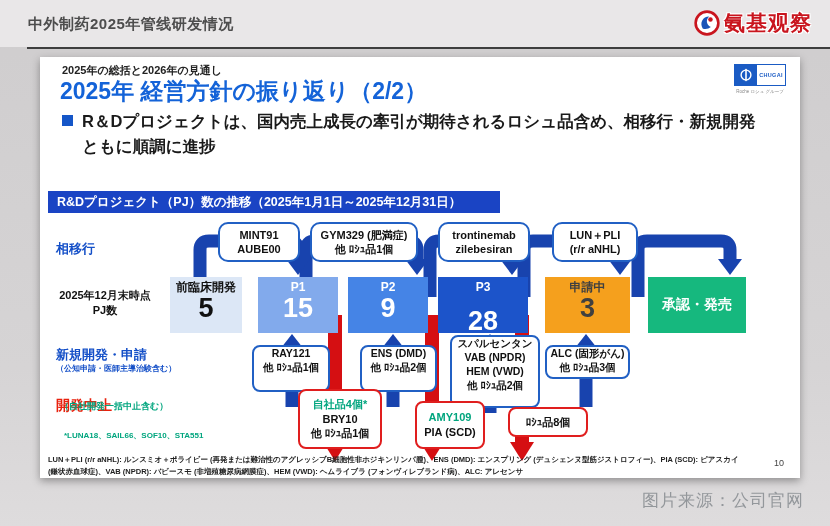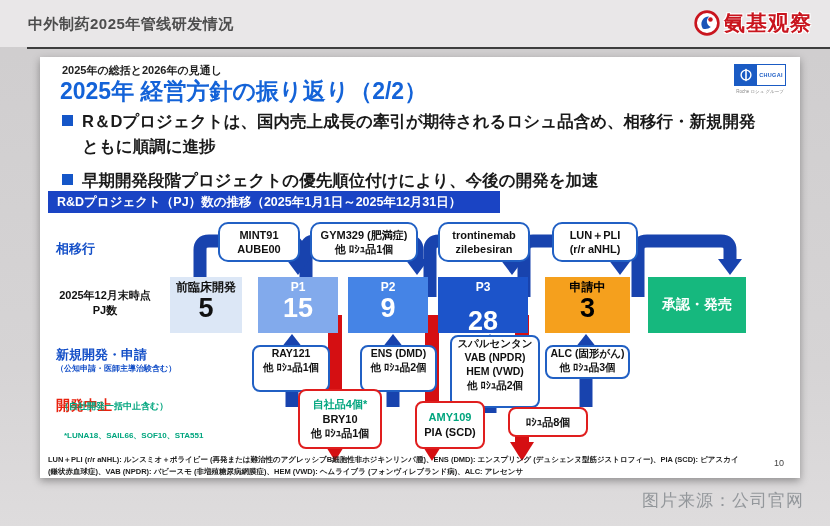--- a/index.html
+++ b/index.html
@@ -94,24 +94,20 @@
         <span class="chugai-word">CHUGAI</span>
       </div>
       <div class="chugai-sub">Roche ロシュ グループ</div>
     </div>
 
     <div class="bullets">
       <div class="bullet">
         <span class="bullet-sq"></span>
         <span class="bullet-text">R＆Dプロジェクトは、国内売上成長の牽引が期待されるロシュ品含め、相移行・新規開発ともに順調に進捗</span>
       </div>
-      <div class="bullet">
-        <span class="bullet-sq"></span>
-        <span class="bullet-text">早期開発段階プロジェクトの優先順位付けにより、今後の開発を加速</span>
-      </div>
     </div>
 
     <div class="band">R&amp;Dプロジェクト（PJ）数の推移（2025年1月1日～2025年12月31日）</div>
 
     <div class="row-label-blue" style="left:16px; top:183px;">相移行</div>
     <div class="pj-label">
       <div>2025年12月末時点</div>
       <div>PJ数</div>
     </div>
     <div class="row-label-blue" style="left:16px; top:289px;">新規開発・申請</div>
@@ -185,21 +181,21 @@
       <div class="stage-count">15</div>
     </div>
     <div class="stage" style="left: 308px; width: 80px; background-color: rgb(69, 132, 230); color: rgb(255, 255, 255);">
       <div class="stage-label">P2</div>
       <div class="stage-count">9</div>
     </div>
     <div class="stage" style="left: 398px; width: 90px; background-color: rgb(28, 84, 202); color: rgb(255, 255, 255); gap: 13px;">
       <div class="stage-label">P3</div>
       <div class="stage-count">28</div>
     </div>
-    <div class="stage" style="left: 505px; width: 85px; background-color: rgb(245, 160, 29); color: #000000;">
+    <div class="stage" style="left: 505px; width: 85px; background-color: rgb(245, 160, 29); color: #404040;">
       <div class="stage-label">申請中</div>
       <div class="stage-count">3</div>
     </div>
     <div class="stage stage-nocount" style="left: 608px; width: 98px; background-color: rgb(22, 184, 126); color: rgb(255, 255, 255);">
       <div class="stage-label">承認・発売</div>
     </div>
 
     <div class="lbox" style="left:212px; top:288px; width:78px; height:47px;">
       <div>RAY121</div>
       <div>他 ﾛｼｭ品1個</div>

